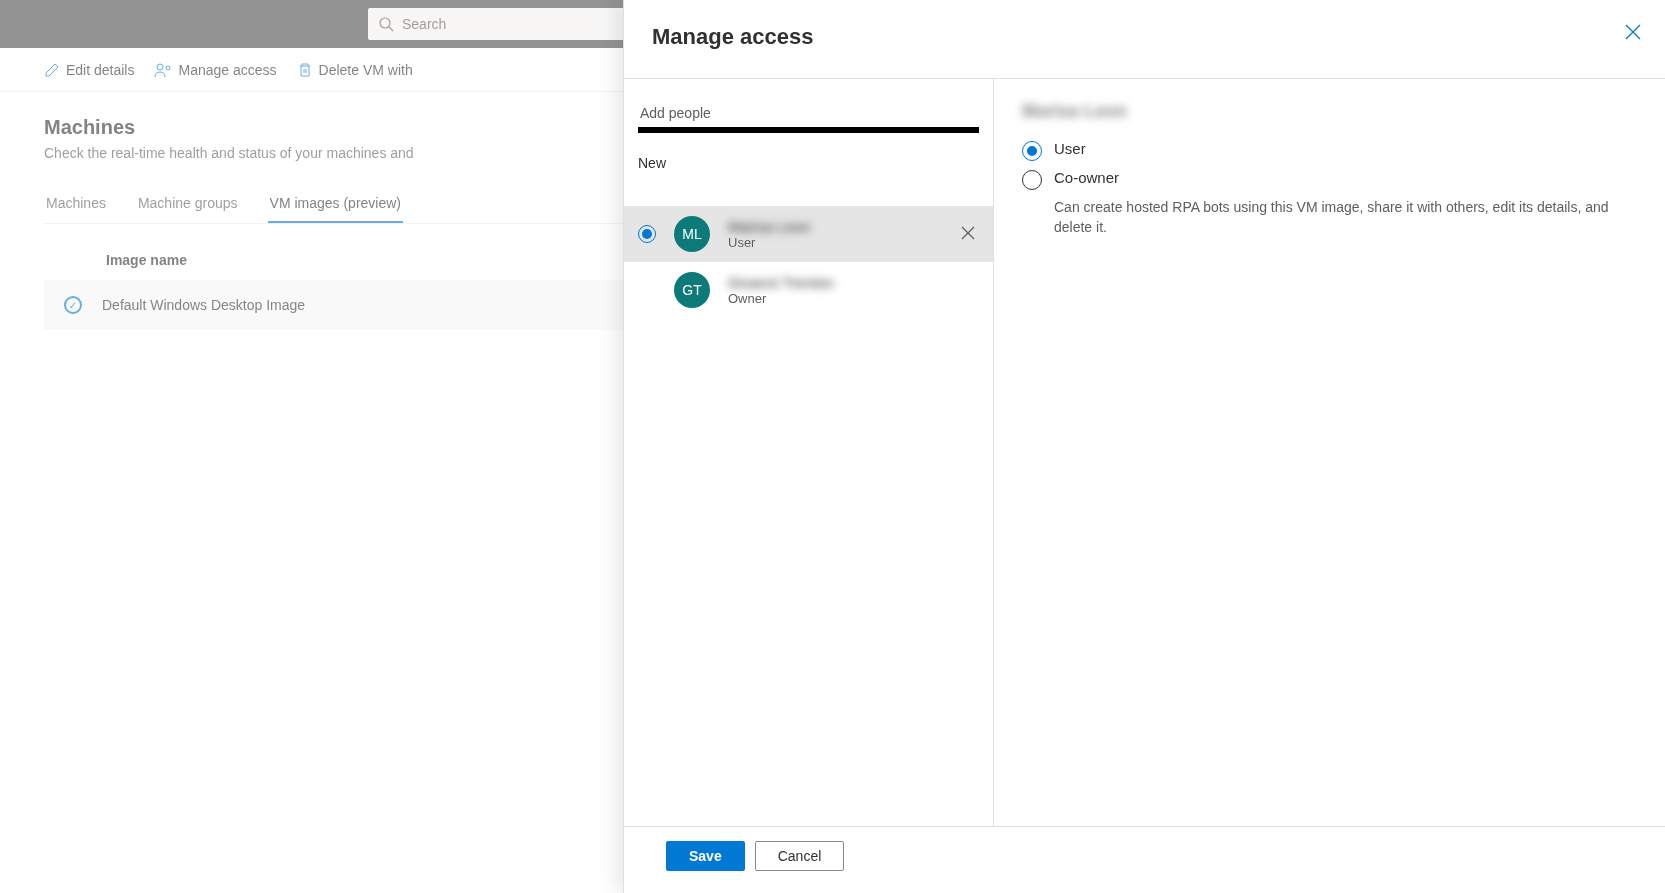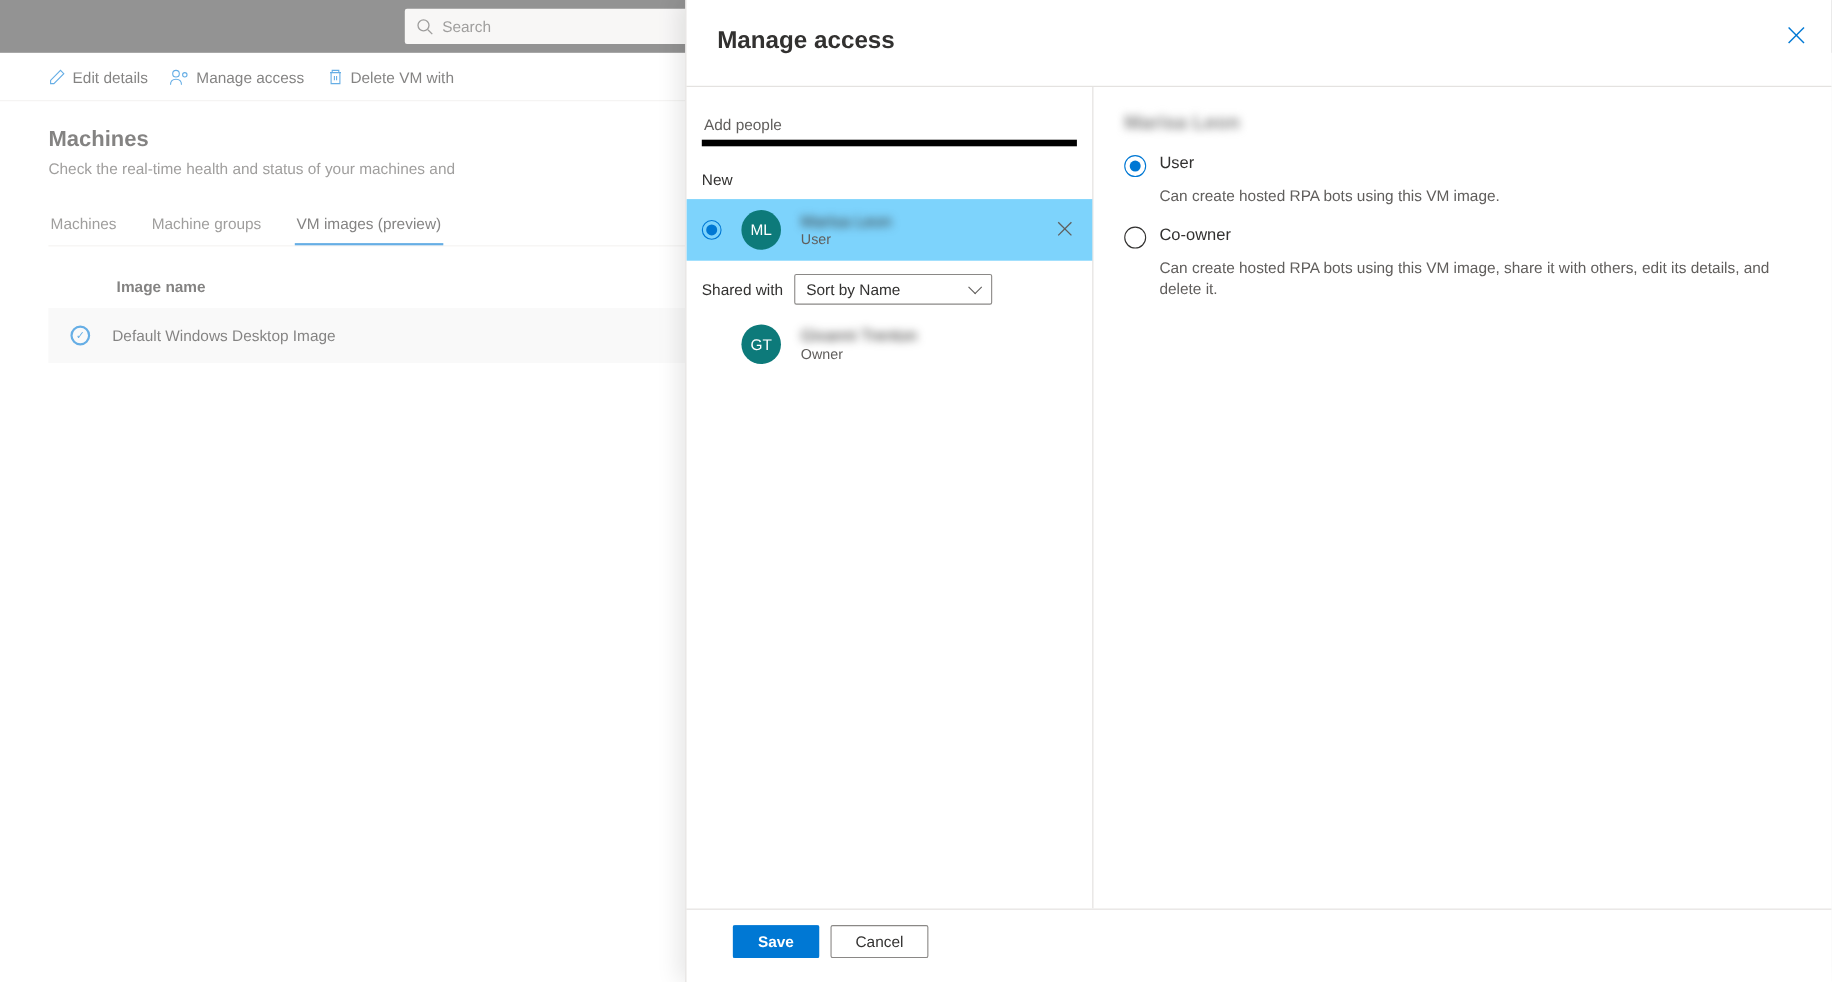--- a/index.html
+++ b/index.html
@@ -35,21 +35,21 @@
 
   .panel-body { flex: 1; display: flex; overflow: hidden; }
   .panel-left { width: 370px; padding: 20px 0; border-right: 1px solid #e1dfdd; }
   .panel-right { flex: 1; padding: 22px 28px; }
 
   .add-people { margin: 0 14px 18px; border-bottom: 6px solid #000000; padding: 6px 2px; color: #605e5c; }
 
   .section-label { padding: 4px 14px 10px; color: #323130; }
 
   .person-row { display: flex; align-items: center; padding: 10px 14px; gap: 18px; }
-  .person-row.selected { background: #7dd3fc; }
+  .person-row.selected { background: #e5e5e5; margin-top: 25px; }
   .person-row .avatar { width: 36px; height: 36px; border-radius: 50%; background: #0d7a7a; color: #fff; display: flex; align-items: center; justify-content: center; font-weight: 400; font-size: 14px; }
   .person-row .pinfo { flex: 1; }
   .person-row .pname { font-size: 15px; color: #323130; }
   .person-row .prole { font-size: 13px; color: #605e5c; }
   .person-row .remove { color: #605e5c; cursor: pointer; padding: 4px; }
   .radio-sm { width: 18px; height: 18px; border: 1px solid #323130; border-radius: 50%; display:flex; align-items:center; justify-content:center; }
   .radio-sm.checked { border-color: #0078d4; }
   .radio-sm.checked::after { content:""; width:10px; height:10px; background:#0078d4; border-radius:50%; }
 
   .blurred { filter: blur(4px); color: #888; }
@@ -151,45 +151,38 @@
           <div class="prole">User</div>
         </div>
         <div class="remove">
           <svg width="14" height="14" viewBox="0 0 14 14">
               <line x1="1" y1="1" x2="13" y2="13" stroke="#605e5c" stroke-width="1.2"></line>
               <line x1="13" y1="1" x2="1" y2="13" stroke="#605e5c" stroke-width="1.2"></line>
             </svg>
         </div>
       </div>
 
-      <div class="shared-row">
-        <span>Shared with</span>
-        <div class="sort-dd">
-          <span>Sort by Name</span>
-        </div>
-      </div>
 
       <div class="person-row">
         <span style="width:18px"></span>
         <div class="avatar">GT</div>
         <div class="pinfo">
           <div class="pname blurred">Givanni Trenton</div>
           <div class="prole">Owner</div>
         </div>
       </div>
     </div>
 
     <div class="panel-right">
       <div class="perm-name blurred">Marisa Leon</div>
 
       <div class="perm-opt">
         <span class="radio checked"></span>
         <span class="perm-opt-label">User</span>
       </div>
-      <div class="perm-opt-desc">Can create hosted RPA bots using this VM image.</div>
 
       <div class="perm-opt">
         <span class="radio"></span>
         <span class="perm-opt-label">Co-owner</span>
       </div>
       <div class="perm-opt-desc">Can create hosted RPA bots using this VM image, share it with others, edit its details, and delete it.</div>
     </div>
   </div>
 
   <div class="panel-footer">

